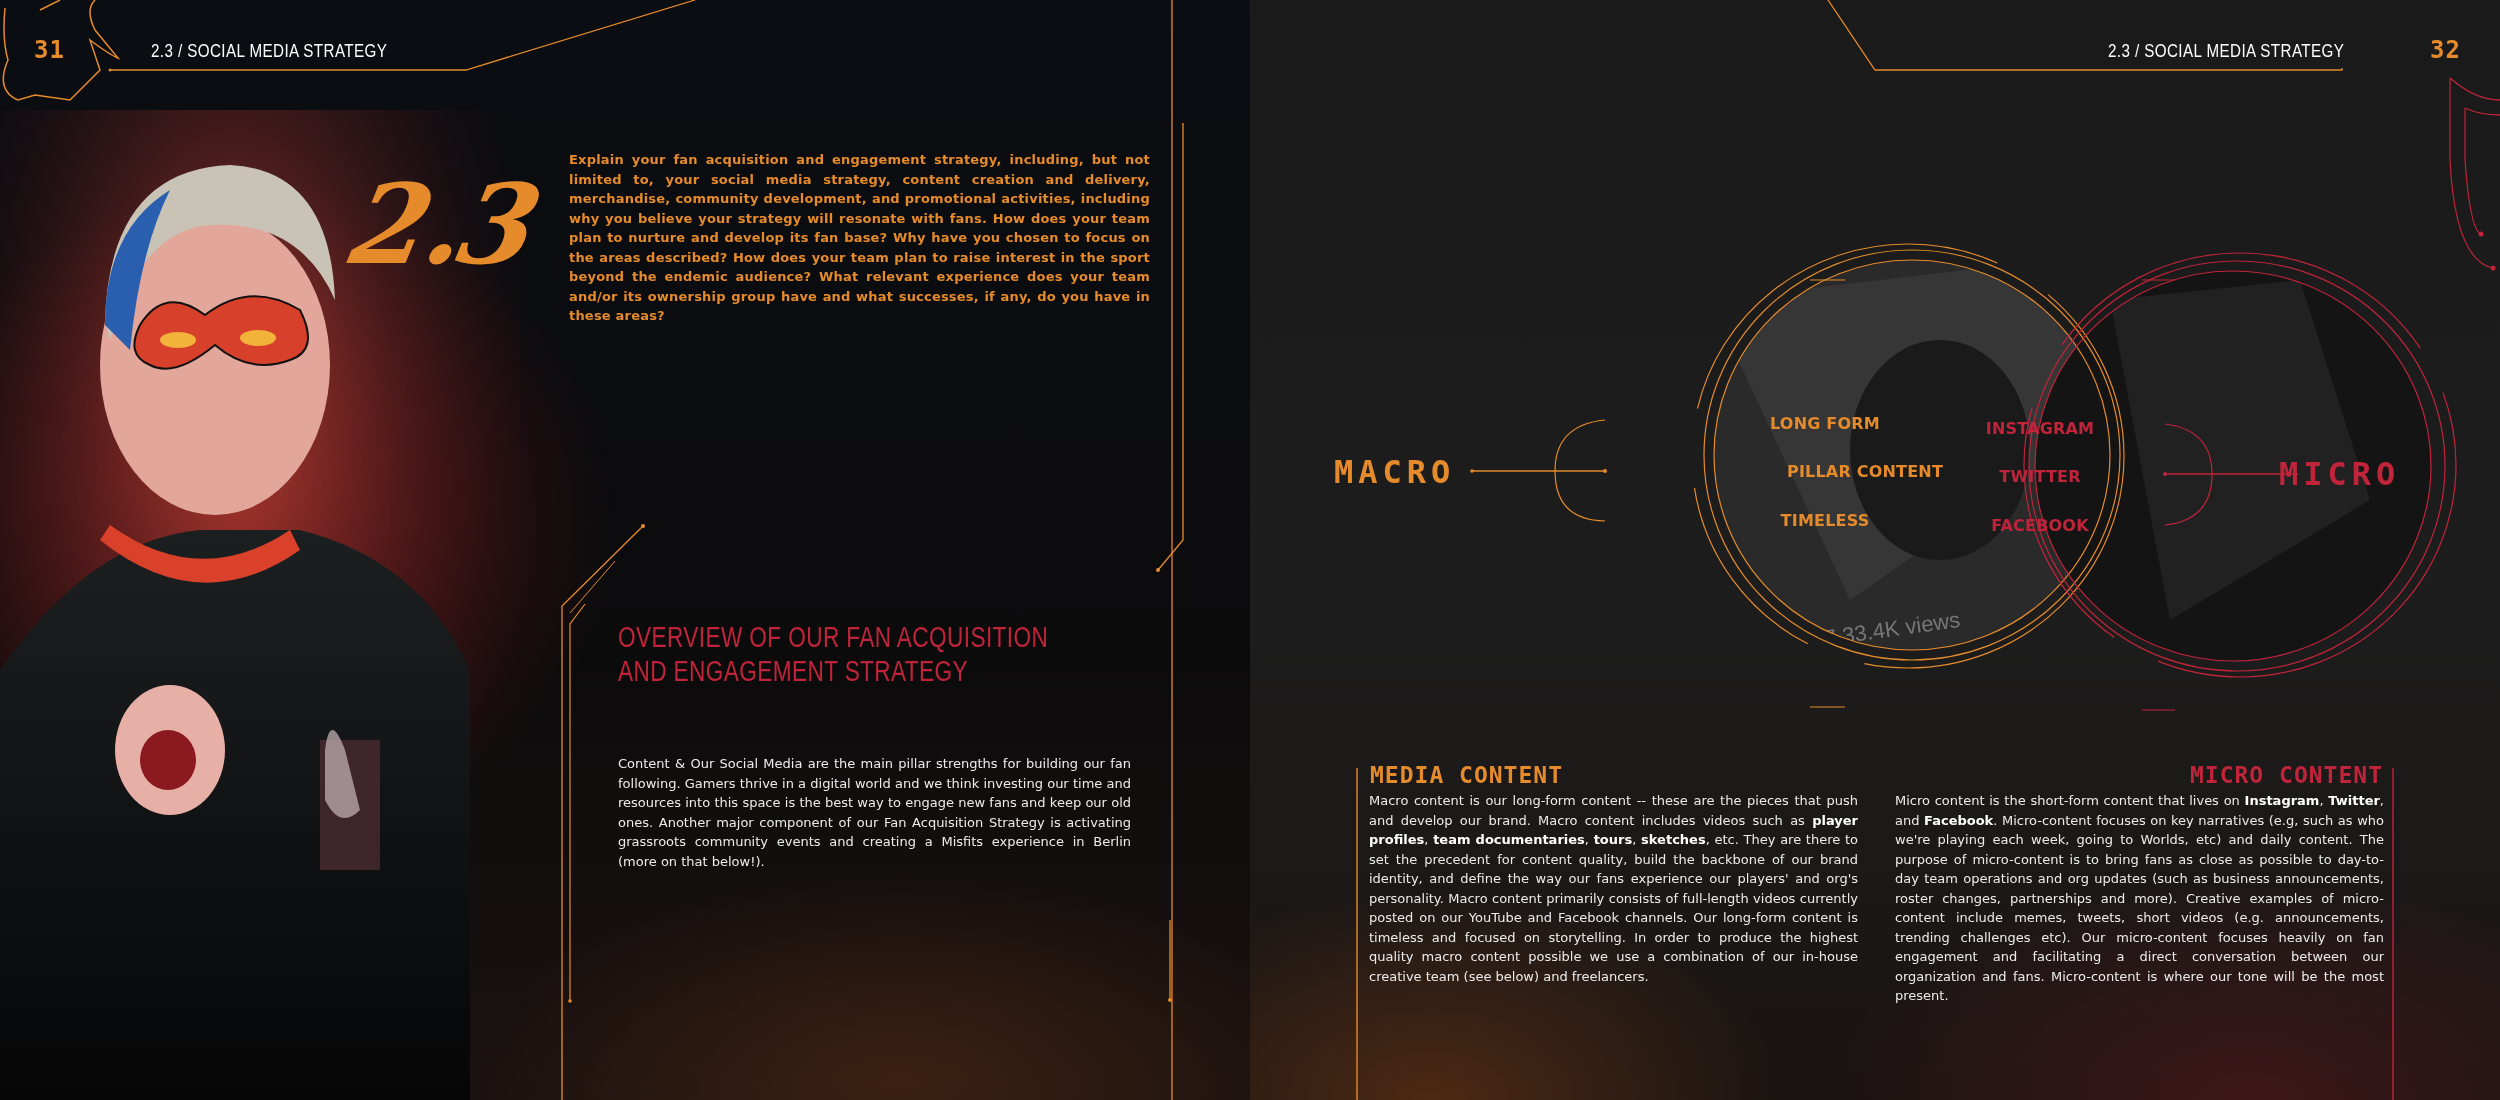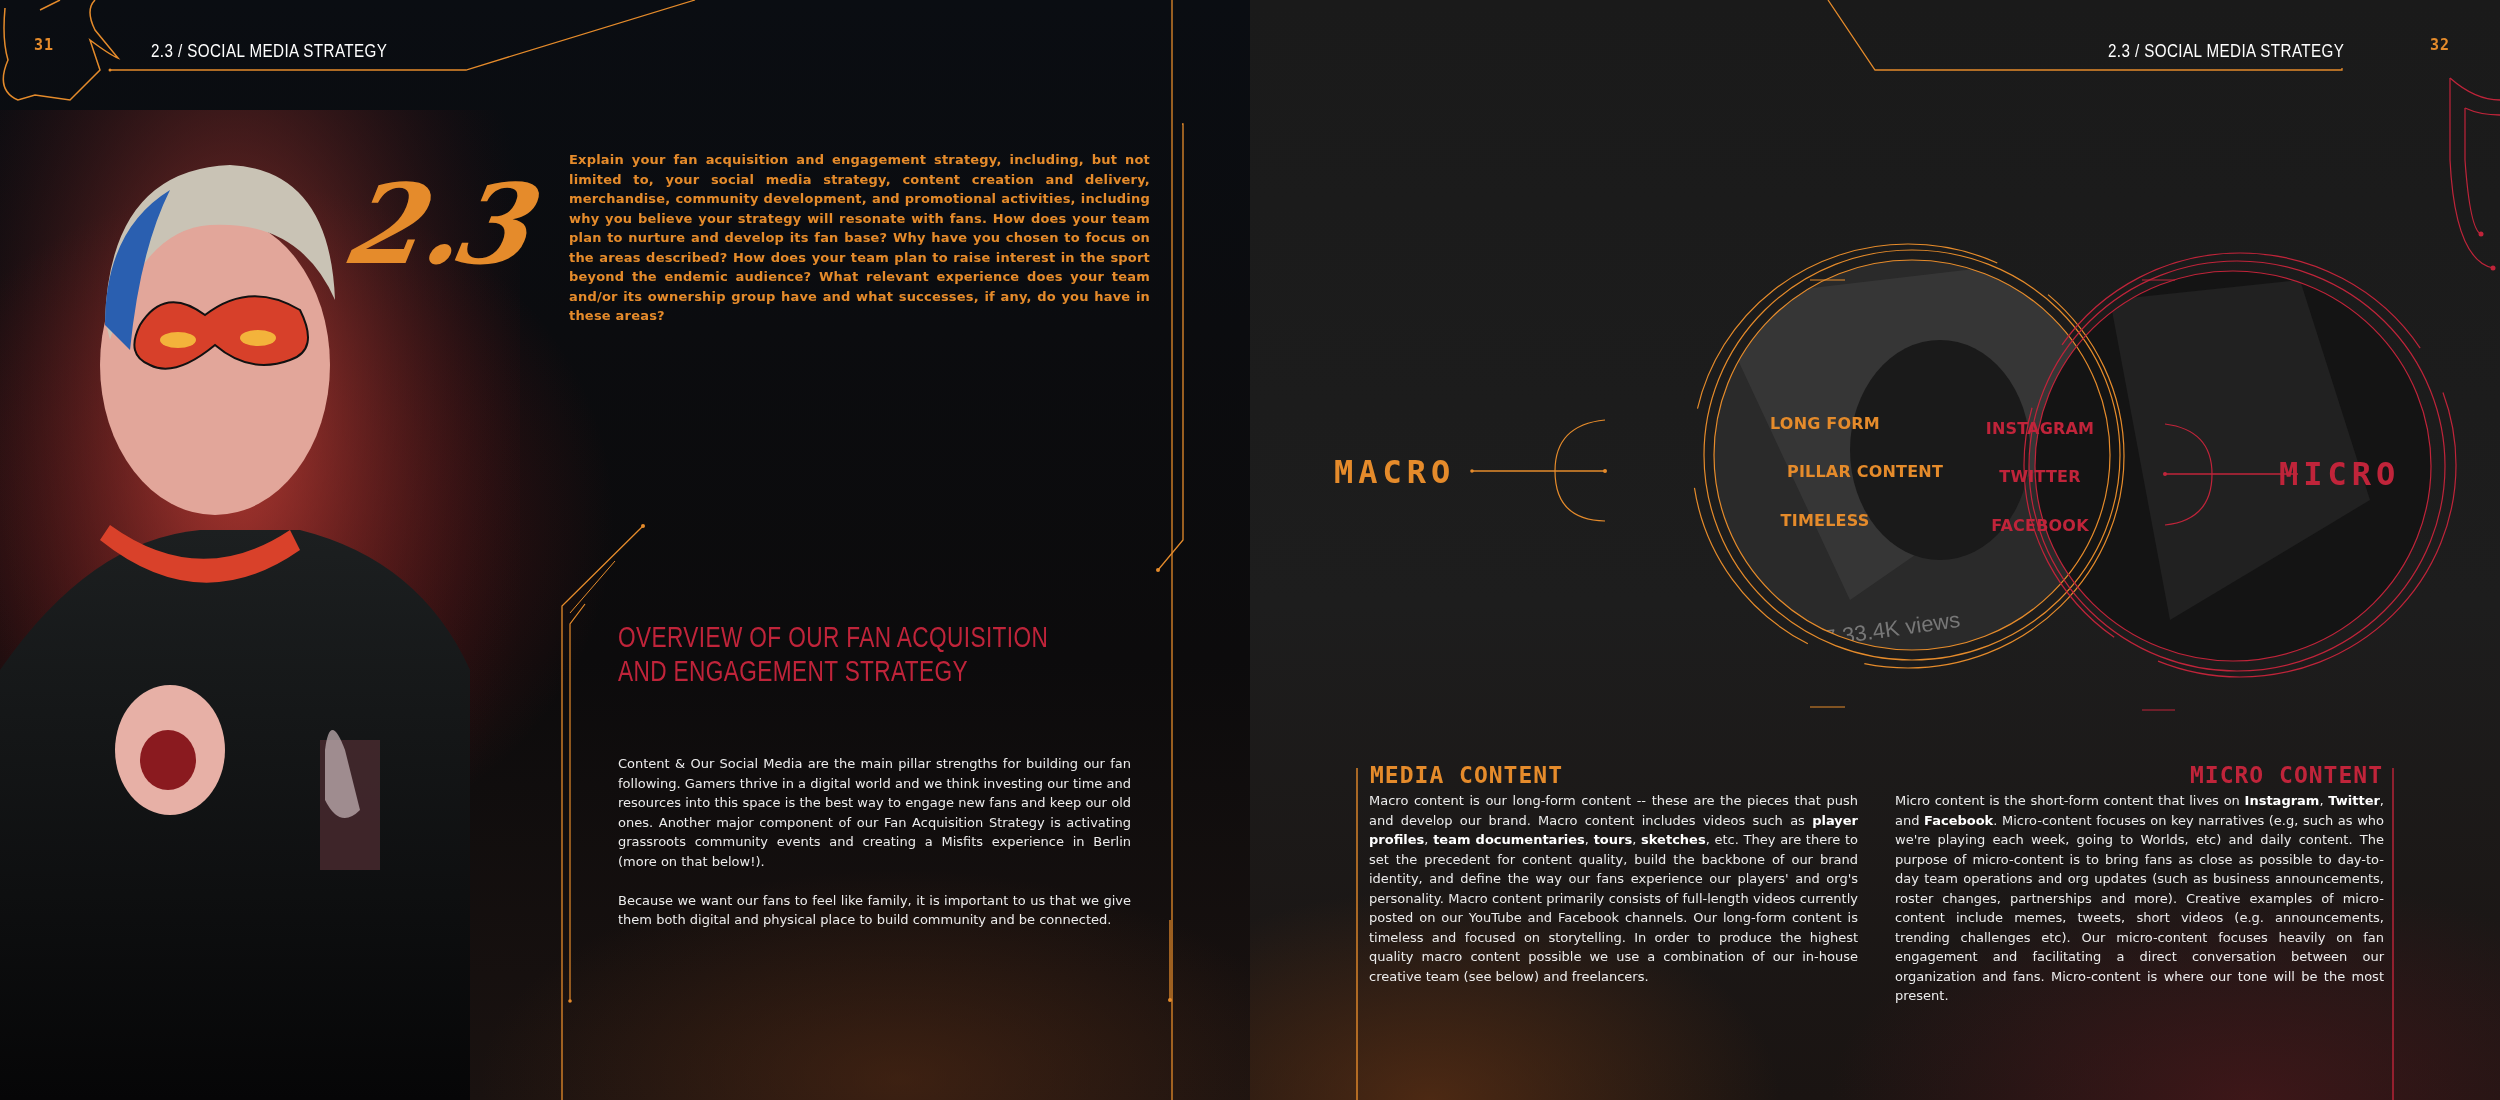--- a/index.html
+++ b/index.html
@@ -21,21 +21,21 @@
     background:
       radial-gradient(ellipse 500px 300px at 180px 1100px, rgba(110,55,20,0.6), transparent 70%),
       radial-gradient(ellipse 600px 320px at 1000px 1100px, rgba(90,25,30,0.55), transparent 70%),
       linear-gradient(180deg, #1a1a1a 0%, #1d1d1d 55%, #1a1412 100%);
   }
   .accent-orange { color:#e58b2b; }
   .accent-red { color:#c0243a; }
 
   .page-num {
     position:absolute; top:36px; font-family:"DejaVu Sans Mono", monospace; font-weight:bold;
-    font-size:15px; color:#e58b2b; letter-spacing:1px;
+    font-size:24px; color:#e58b2b; letter-spacing:1px;
   }
   .running-head {
     position:absolute; top:40px; font-family:"Liberation Sans Narrow","Liberation Sans", sans-serif;
     font-size:19px; color:#ffffff; letter-spacing:0.5px; transform:scaleX(0.8); transform-origin:left top;
     white-space:nowrap;
   }
   svg.deco { position:absolute; left:0; top:0; pointer-events:none; }
 
   
   .photo {
@@ -140,21 +140,20 @@
   <div class="big-num">2.3</div>
 
   <div class="question">Explain your fan acquisition and engagement strategy, including, but not limited to, your social media strategy, content creation and delivery, merchandise, community development, and promotional activities, including why you believe your strategy will resonate with fans. How does your team plan to nurture and develop its fan base? Why have you chosen to focus on the areas described? How does your team plan to raise interest in the sport beyond the endemic audience? What relevant experience does your team and/or its ownership group have and what successes, if any, do you have in these areas?</div>
 
   <div class="overview-title">
     <div>OVERVIEW OF OUR FAN ACQUISITION</div>
     <div>AND ENGAGEMENT STRATEGY</div>
   </div>
   <div class="overview-body">
     <p>Content &amp; Our Social Media are the main pillar strengths for building our fan following. Gamers thrive in a digital world and we think investing our time and resources into this space is the best way to engage new fans and keep our old ones.  Another major component of our Fan Acquisition Strategy is activating grassroots community events and creating a Misfits experience in Berlin (more on that below!).</p>
-    <p>Because we want our fans to feel like family, it is important to us that we give them both digital and physical place to build community and be connected.</p>
   </div>
 </div>
 
 <div class="page page-right">
 
   <svg class="deco" width="1250" height="1100">
 
     <polyline points="0,0 ... " fill="none"></polyline>
     <polyline points="578,0 625,70 1092,70 1092,68" fill="none" stroke="#e58b2b" stroke-width="1.3"></polyline>
 

